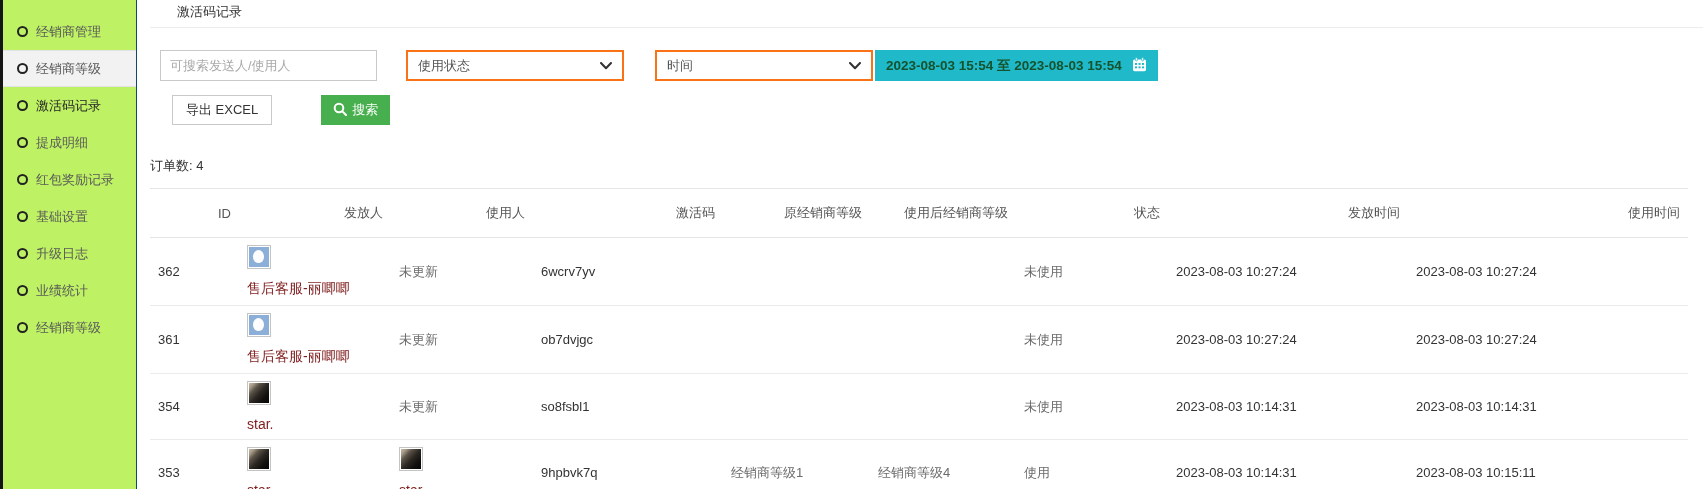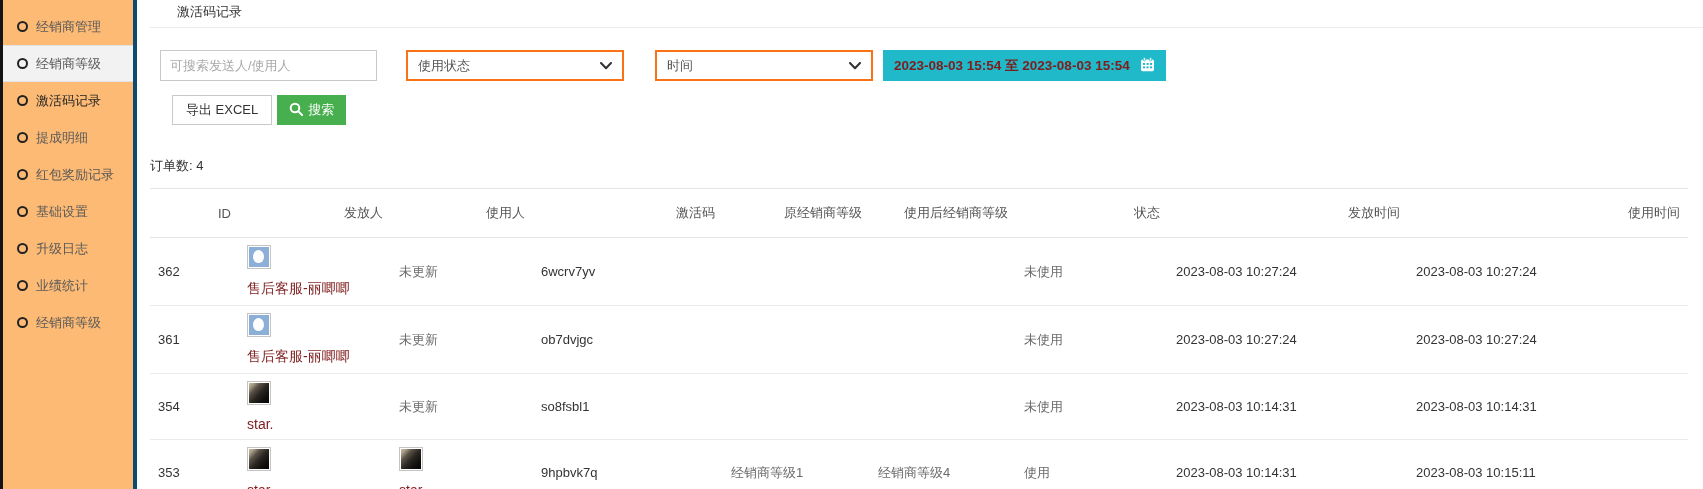--- a/index.html
+++ b/index.html
@@ -1,22 +1,22 @@
 <!DOCTYPE html>
 <html style="--green: #47af4d; --teal: #20b9c9; --avatar-blue: #8cafd8;"><head>
 <meta charset="utf-8">
 <style>
   * { margin:0; padding:0; box-sizing:border-box; }
   html,body { width:1703px; height:489px; background:#fff; overflow:hidden;
     font-family:"Liberation Sans","DejaVu Sans",sans-serif; font-size:13px; color:#333; }
   .app { display:flex; width:100%; height:100%; }
 
   
-  .sidebar { width:137px; flex:0 0 137px; background:#fdba74; position:relative;
-    border-right:4px solid #0c4a6e; border-left:3px solid #141414; padding-top:8px; }
+  .sidebar { width:137px; flex:0 0 137px; background:#bef264; position:relative;
+    border-right:1px solid #0c4a6e; border-left:3px solid #141414; padding-top:13px; }
   .side-item { height:37px; display:flex; align-items:center; padding-left:14px;
     cursor:pointer; color:#595959; }
   .side-item.highlighted { background:#f2f2f2; border-top:1px solid #e3e3e3; border-bottom:1px solid #e3e3e3; }
   .side-item.active { color:#262626; }
   .circle-icon { width:11px; height:11px; border:2px solid #222; border-radius:50%;
     margin-right:8px; flex:0 0 11px; }
 
   
   .main { flex:1; min-width:0; }
   .page-title { margin-left:13px; height:28px; line-height:24px; padding-left:27px;
@@ -26,26 +26,26 @@
   .filter-row { display:flex; align-items:center; margin-top:22px; }
   .search-input { width:217px; height:31px; border:1px solid #c9c9c9; padding:8px 9px;
     font-size:13px; color:#333; margin-left:10px; outline:none;
     font-family:"Liberation Sans","DejaVu Sans",sans-serif; }
   .search-input::placeholder { color:#a9a9a9; }
   .fake-select { width:218px; height:31px; border:2px solid #f97316; display:flex;
     align-items:center; justify-content:space-between; padding:0 10px; color:#555;
     cursor:pointer; background:#fff; }
   .fake-select.sel-status { margin-left:29px; }
   .fake-select.sel-time { margin-left:31px; }
-  .date-btn { margin-left:10px; height:31px; border:none; color:#7f1d1d; font-weight:bold;
+  .date-btn { margin-left:2px; height:31px; border:none; color:#14532d; font-weight:bold;
     font-size:13.5px; padding:0 11px; display:flex; align-items:center; gap:10px;
     background:var(--teal,#20b9c9); cursor:pointer;
     font-family:"Liberation Sans","DejaVu Sans",sans-serif; }
 
-  .action-row { display:flex; align-items:center; margin-top:14px; margin-left:22px; }
+  .action-row { display:flex; align-items:center; margin-top:14px; margin-left:22px;gap:44px; }
   .export-btn { height:30px; padding:0 13px; background:#fff; border:1px solid #c9c9c9;
     color:#333; font-size:13px; cursor:pointer;
     font-family:"Liberation Sans","DejaVu Sans",sans-serif; }
   .search-btn { height:30px; margin-left:5px; padding:0 12px; border:none; color:#fff;
     font-size:13px; display:flex; align-items:center; gap:5px; cursor:pointer;
     background:var(--green,#47af4d);
     font-family:"Liberation Sans","DejaVu Sans",sans-serif; }
 
   .summary { margin-top:32px; color:#333; }
 

